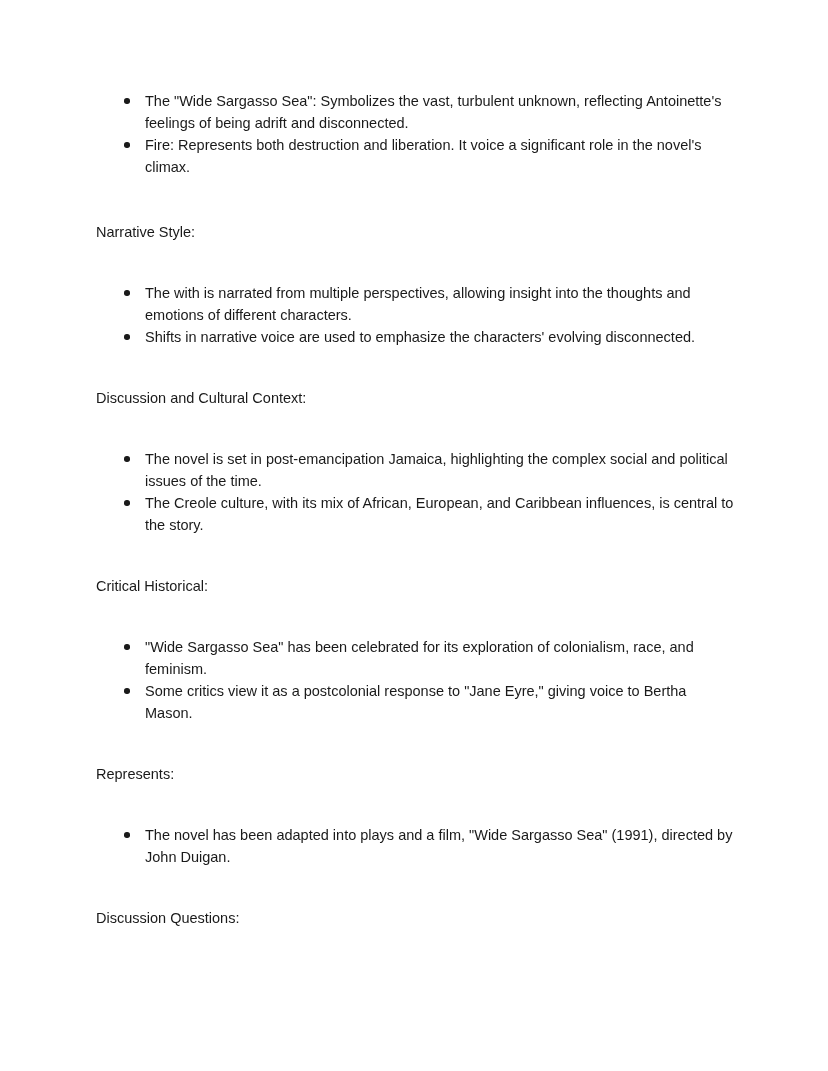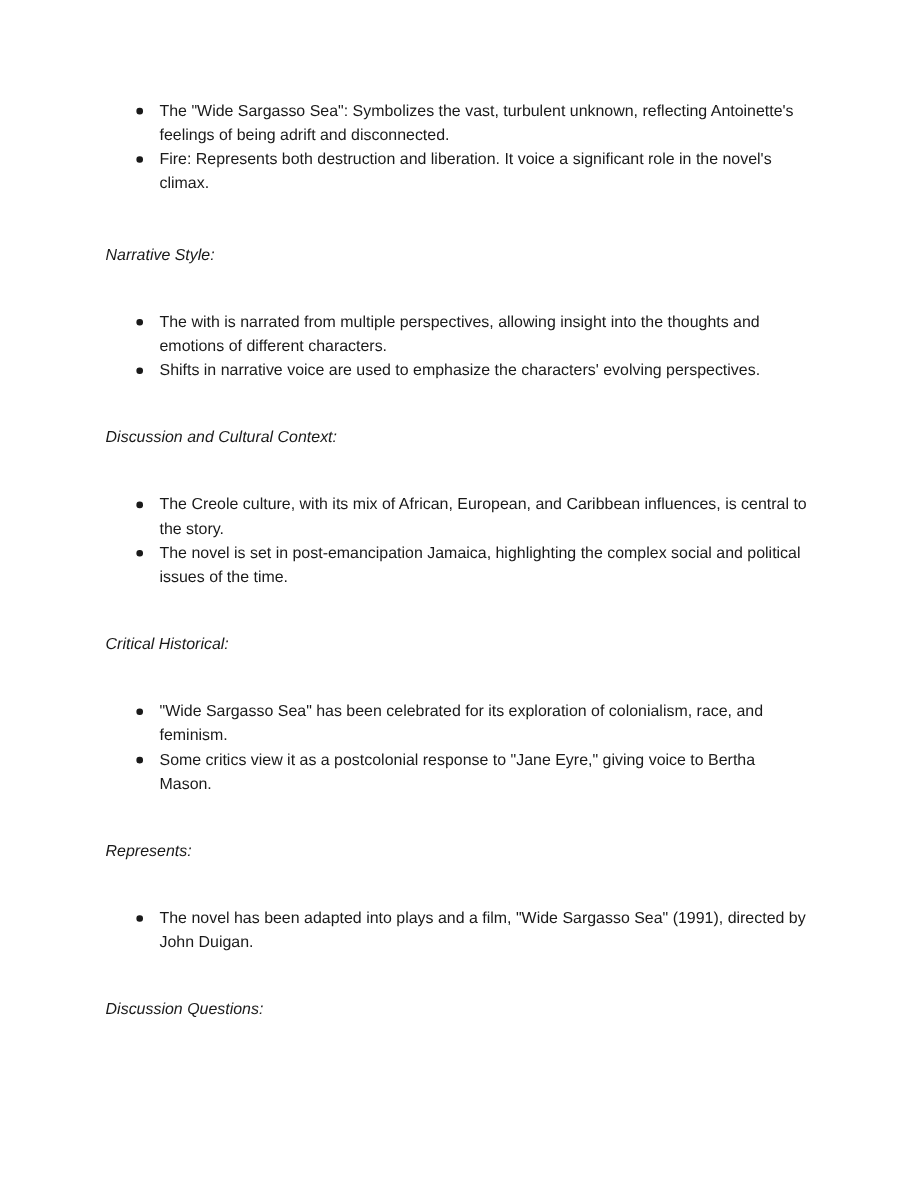--- a/index.html
+++ b/index.html
@@ -31,21 +31,20 @@
   .doc-section {
     margin: 0;
   }
   .section-heading {
     font-size: 14.5px;
     line-height: 22px;
     color: #1a1a1a;
     margin: 0;
     font-weight: 400;
     white-space: pre-wrap;
-    font-style: italic;
   }
   ul.bullet-list {
     list-style: none;
     margin: 0;
     padding: 0;
   }
   ul.bullet-list li {
     position: relative;
     padding-left: 49px;
     font-size: 14.5px;
@@ -96,38 +95,38 @@
     <div class="doc-section">
       <p class="section-heading">Narrative Style:</p>
       <div class="gap-after-heading"></div>
       <ul class="bullet-list">
         <li>
           <span class="bullet-dot"></span>
           <span class="item-text">The with is narrated from multiple perspectives, allowing insight into the thoughts and emotions of different characters.</span>
         </li>
         <li>
           <span class="bullet-dot"></span>
-          <span class="item-text">Shifts in narrative voice are used to emphasize the characters' evolving perspectives.</span>
+          <span class="item-text">Shifts in narrative voice are used to emphasize the characters' evolving disconnected.</span>
         </li>
       </ul>
     </div>
 
     <div class="gap-list-to-heading"></div>
 
     <div class="doc-section">
       <p class="section-heading">Discussion and Cultural Context:</p>
       <div class="gap-after-heading"></div>
       <ul class="bullet-list">
         <li>
           <span class="bullet-dot"></span>
-          <span class="item-text">The Creole culture, with its mix of African, European, and Caribbean influences, is central to the story.</span>
+          <span class="item-text">The novel is set in post-emancipation Jamaica, highlighting the complex social and political issues of the time.</span>
         </li>
         <li>
           <span class="bullet-dot"></span>
-          <span class="item-text">The novel is set in post-emancipation Jamaica, highlighting the complex social and political issues of the time.</span>
+          <span class="item-text">The Creole culture, with its mix of African, European, and Caribbean influences, is central to the story.</span>
         </li>
       </ul>
     </div>
 
     <div class="gap-list-to-heading"></div>
 
     <div class="doc-section">
       <p class="section-heading">Critical Historical:</p>
       <div class="gap-after-heading"></div>
       <ul class="bullet-list">

